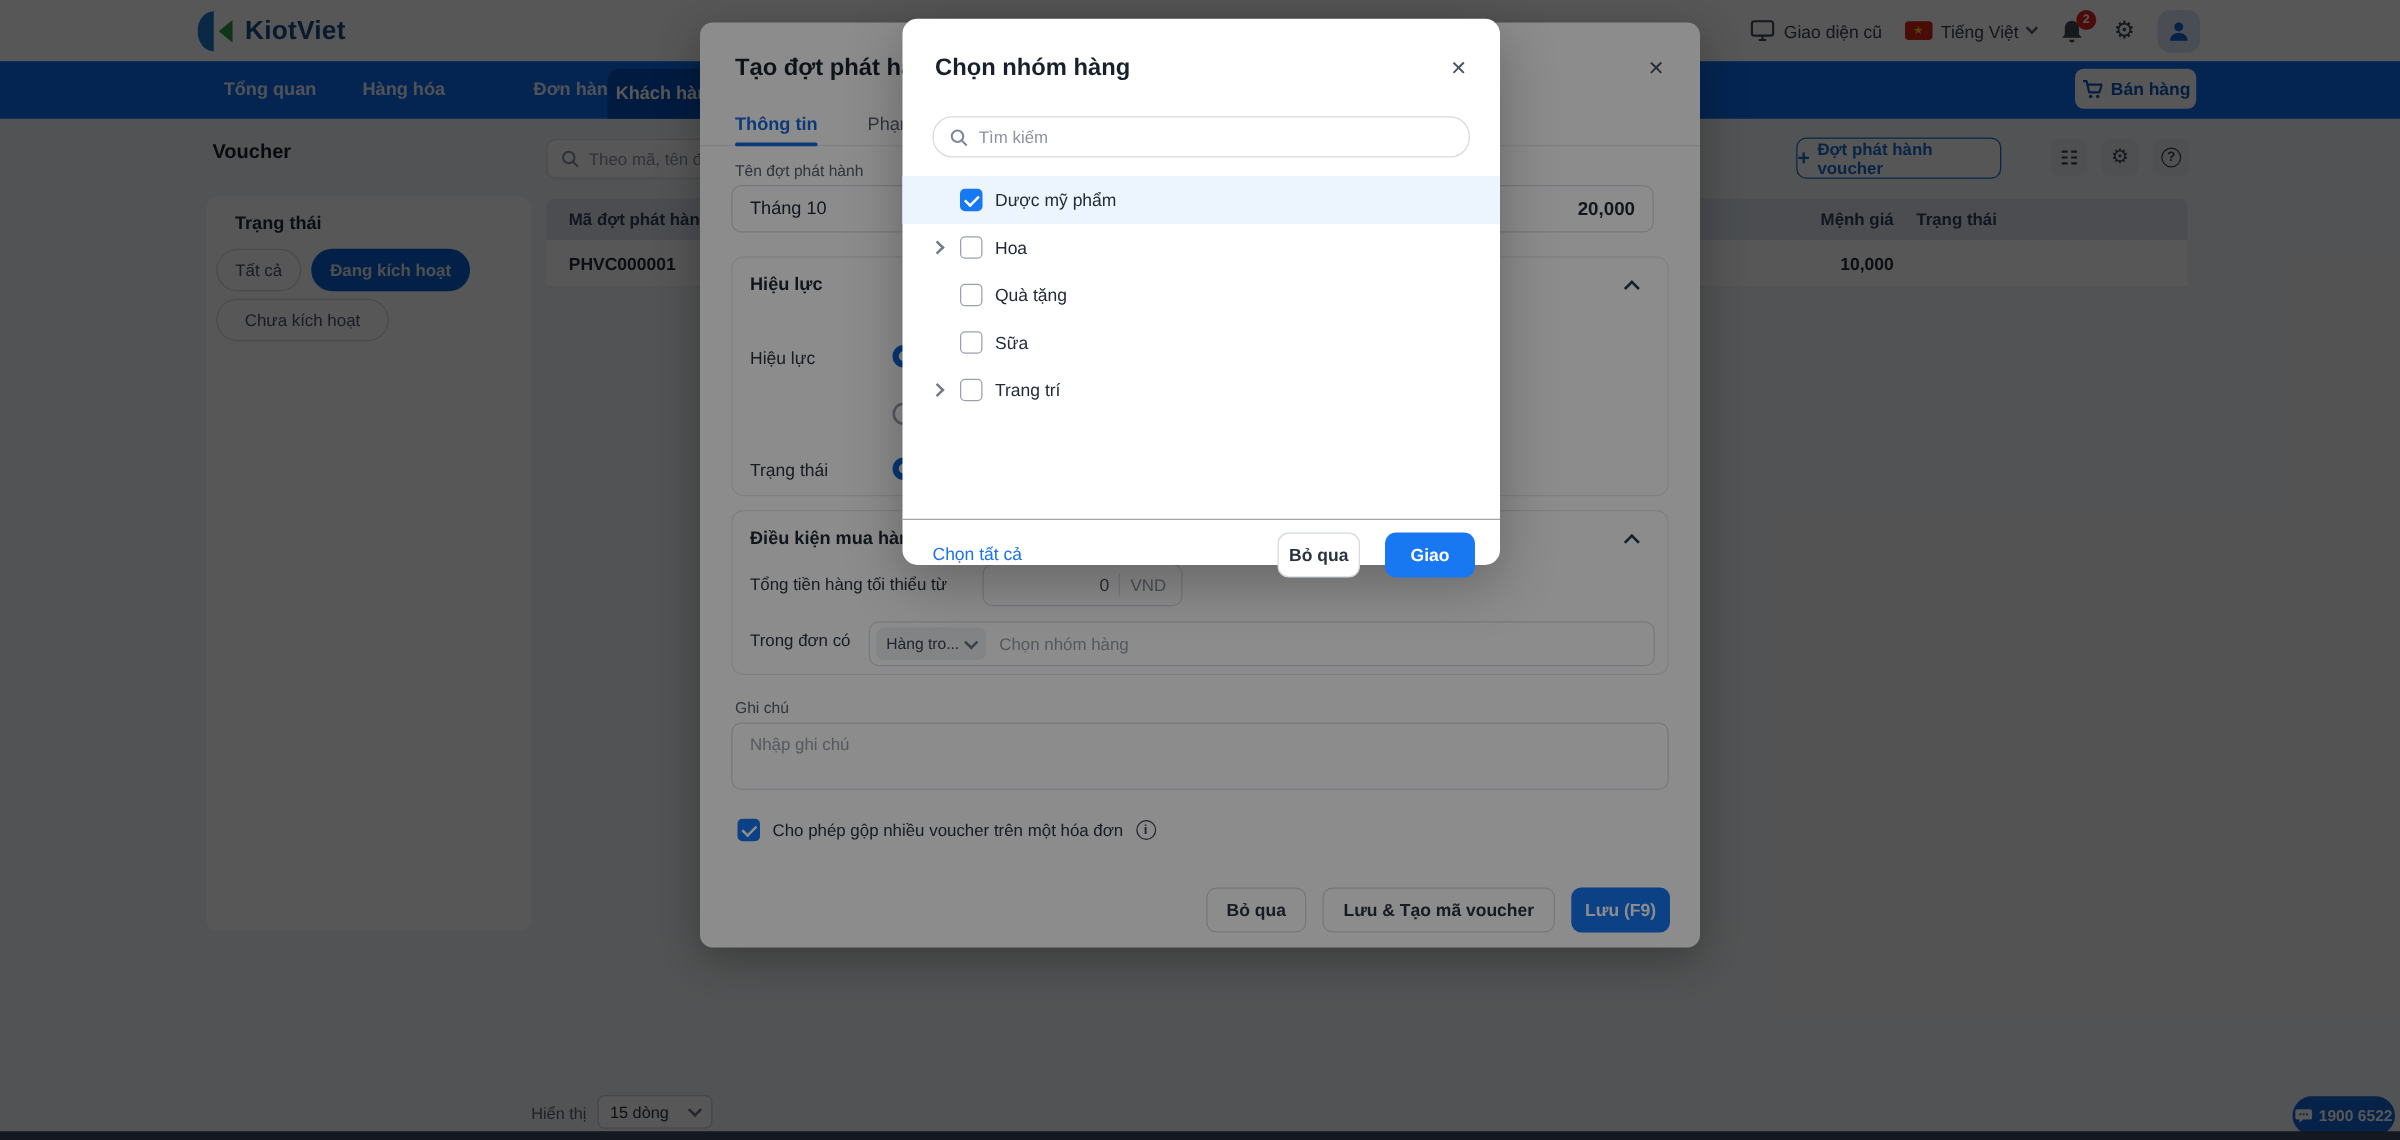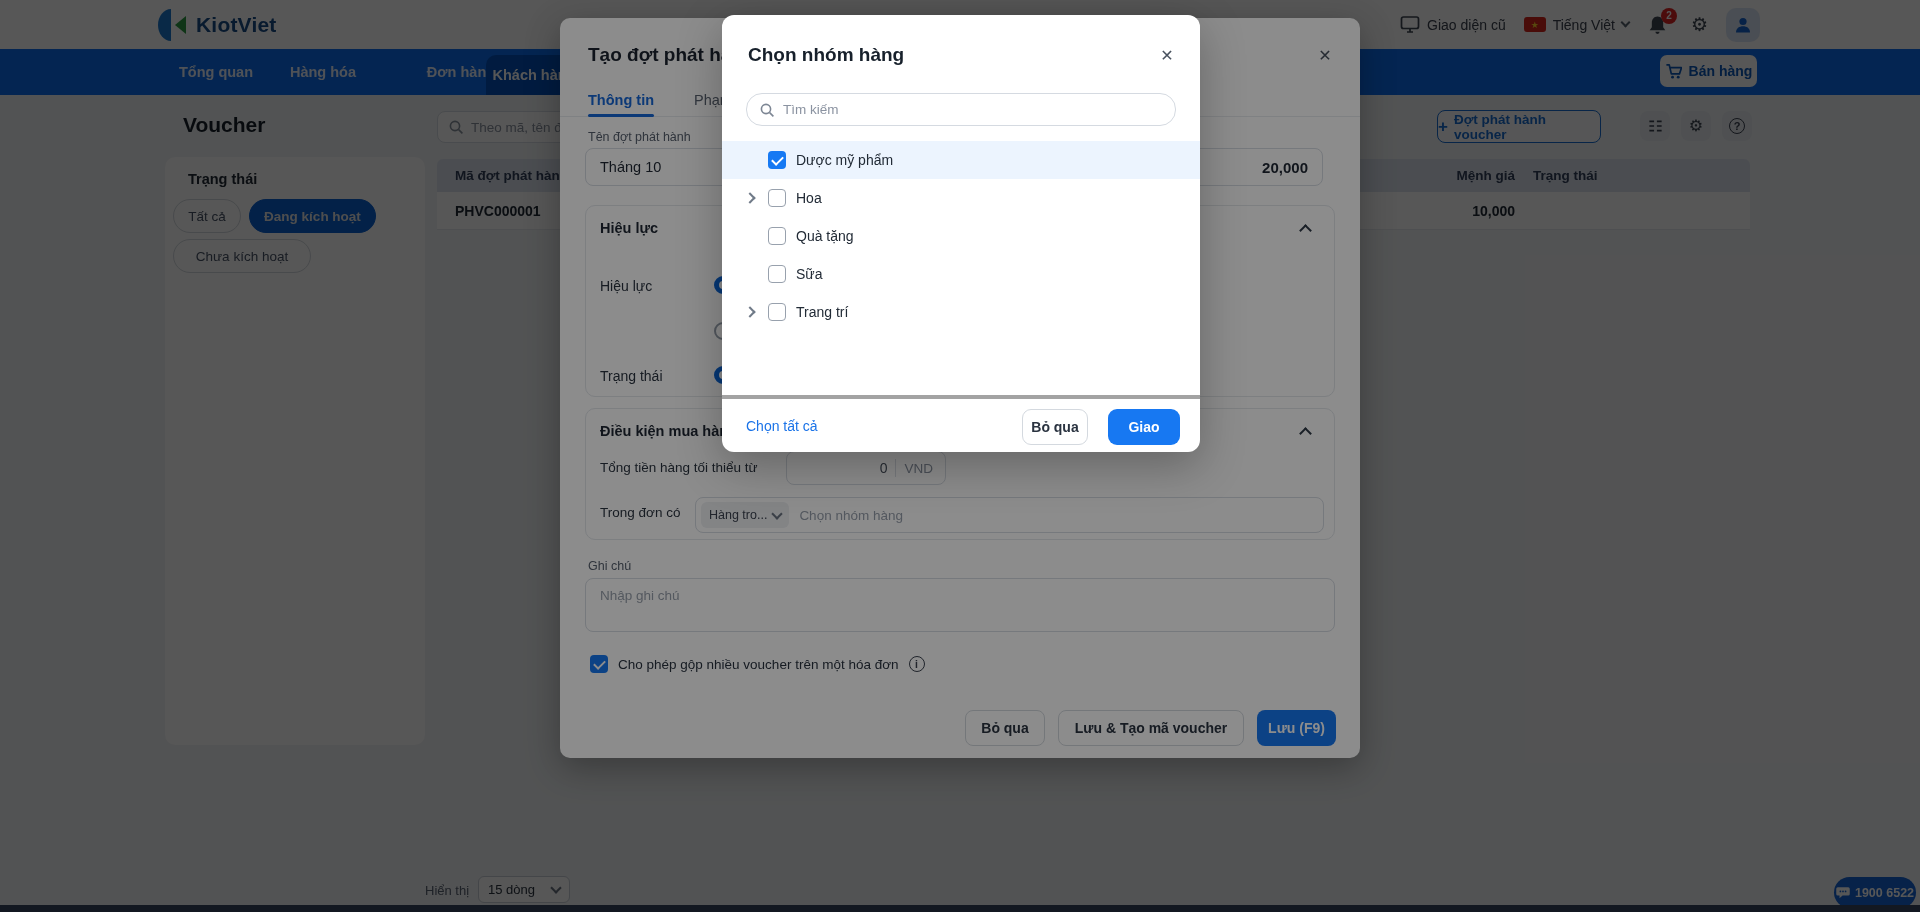--- a/index.html
+++ b/index.html
@@ -31,21 +31,21 @@
   .gear { font-size:19px; color:#3f4854; line-height:1; }
   .avatar { width:34px; height:34px; border-radius:10px; background:#dbe7f7; display:flex; align-items:center; justify-content:center;}
 
   
   .nav { left:0; top:49px; width:1920px; height:46px; background:#0d6ef0; }
   .nav-item { height:46px; display:flex; align-items:center; justify-content:center; color:#eaf2ff; font-size:14.5px; font-weight:bold; position:absolute; }
   .nav-tab-active { top:6px; height:40px; background:#0452bd; border-radius:10px 10px 0 0; color:#fff; }
   .sell-btn { left:1660px; top:6px; width:97px; height:32px; background:#fff; border-radius:7px; display:flex; align-items:center; justify-content:center; gap:7px; font-size:14px; font-weight:bold; color:#0d5bbd; position:absolute;}
 
   
-  .page-title { left:183px; top:113px; font-size:21px; font-weight:bold; color:#17202b; }
+  .page-title { left:170px; top:113px; font-size:16px; font-weight:bold; color:#17202b; }
   .side-card { left:165px; top:157px; width:260px; height:588px; background:#fff; border-radius:10px; }
   .side-title { left:23px; top:14px; font-size:14.5px; font-weight:bold; color:#222b36; }
   .pill { height:34px; border-radius:17px; display:flex; align-items:center; justify-content:center; font-size:13.5px; color:#4a5568; border:1px solid #d6dbe1; background:#fff; position:absolute;}
   .pill-active { background:#0a63d6; color:#e5e5e5; border-color:#0a63d6; font-weight:bold; }
 
   .search-box { left:437px; top:111px; width:333px; height:32px; background:#fff; border:1px solid #d9dee5; border-radius:8px; display:flex; align-items:center; padding:0 10px; gap:7px;}
   .search-box input, .m2-search input { border:none; outline:none; flex:1; font-size:13.5px; color:#1f2733; font-family:inherit; background:transparent;}
   .search-box input::placeholder, .m2-search input::placeholder { color:#8b93a1; }
 
   .new-btn { left:1437px; top:110px; width:164px; height:33px; border:1px solid #1a6fd4; color:#1a6fd4; background:rgba(255,255,255,.9); border-radius:8px; display:flex; align-items:center; justify-content:center; gap:6px; font-size:13.5px; font-weight:bold; position:absolute;}
@@ -100,21 +100,21 @@
   
   #modal2 { left:722px; top:15px; width:478px; height:437px; background:#fff; border-radius:12px; box-shadow:0 14px 45px rgba(0,0,0,.28); position:absolute;}
   .m2-title { left:26px; top:29px; font-size:19px; font-weight:bold; color:#17202b; position:absolute;}
   .m2-search { left:24px; top:78px; right:24px; height:33px; border:1px solid #d5dae1; border-radius:16px; display:flex; align-items:center; gap:8px; padding:0 12px; position:absolute;}
   .grp-list { left:0; right:0; top:126px; position:absolute; }
   .grp-row { height:38px; display:flex; align-items:center; padding-left:24px; }
   .grp-row.hl { background:#ecf4fe; }
   .chev-slot { width:22px; display:flex; align-items:center; }
   .chev-right { width:8px; height:8px; border-left:2px solid #707a88; border-top:2px solid #707a88; transform:rotate(135deg); display:inline-block;}
   .grp-label { margin-left:10px; font-size:14px; color:#222b36; }
-  .m2-footer { left:0; right:0; top:380px; height:57px; border-top:4px solid #a3a3a3; position:absolute;}
+  .m2-footer { left:0; right:0; top:400px; height:57px; border-top:1px solid #a3a3a3; position:absolute;}
   .link-blue { position:absolute; left:24px; top:19px; color:#1a73e8; font-size:14px; cursor:pointer;}
   .btn-sm { height:36px; top:10px; border-radius:9px; }
 </style>
 </head>
 <body>
 
 <div id="page-layer">
 
   <div class="abs topbar">
     <div class="abs brand flex">

